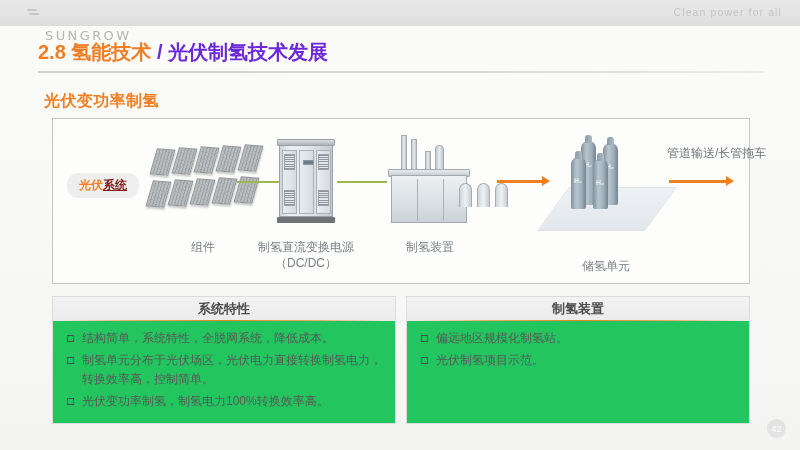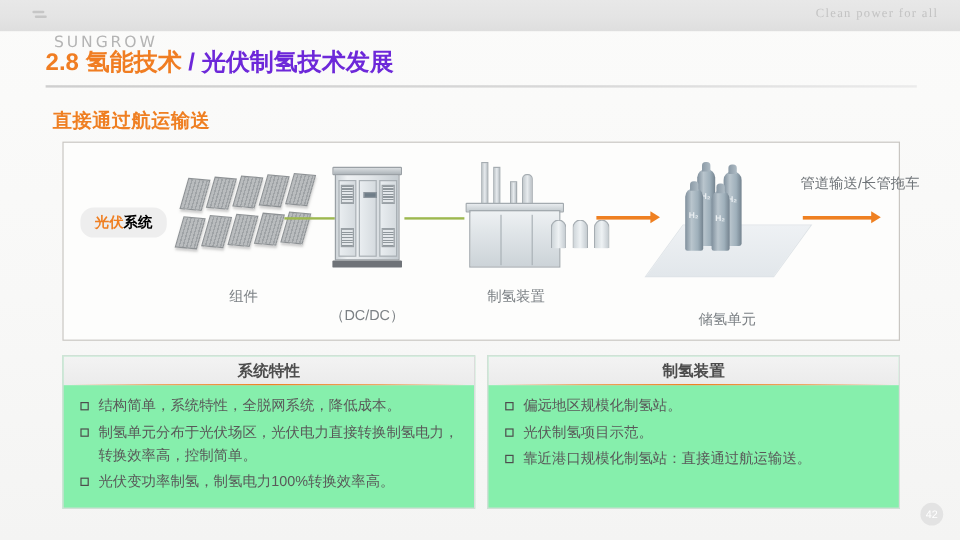--- a/index.html
+++ b/index.html
@@ -26,21 +26,21 @@
   }
   .logo-mark i:nth-child(1) { left: 1px; top: 2px; width: 10px; height: 2.5px; border-radius: 1px;}
   .logo-mark i:nth-child(2) { left: 3px; top: 6px; width: 10px; height: 2.5px; border-radius: 1px;}
   .logo-text {
     font-size: 13px; letter-spacing: 2.4px; color: #b4b4b4;
     font-weight: 400; font-family: "DejaVu Sans", sans-serif; margin-top: 44px;
   }
   .tagline {
     position: absolute; right: 18px; top: 6px;
     font-size: 10.5px; color: #c3c3c3; letter-spacing: 1.1px;
-    font-family: Liberation Serif, serif;
+    font-family: Liberation Sans, sans-serif;
     margin-left: 10px;
   }
 
   
   .title-row {
     position: absolute; left: 38px; top: 38px; width: 724px;
   }
   .title-text { font-size: 20px; font-weight: bold; line-height: 28px; white-space: nowrap; }
   .title-num { color: #f07d22; }
   .title-main { color: #6d28d9; }
@@ -76,21 +76,21 @@
   }
 
   
   .pv-pill {
     position: absolute; left: 14px; top: 54px;
     background: #eeeeee; border-radius: 11px;
     padding: 4px 12px; font-size: 12px; font-weight: bold;
     white-space: nowrap;
   }
   .pv-pill .o { color: #ef7f22; }
-  .pv-pill .g { color: #000000; }
+  .pv-pill .g { color: #7f1d1d; text-decoration: underline; }
 
   
   .panel-array { position: absolute; left: 96px; top: 28px; width: 110px; height: 72px; }
   .solar-panel {
     position: absolute; width: 19px; height: 26px;
     background: repeating-linear-gradient(90deg,#b9bcbe 0 2px,#9fa3a6 2px 3.2px),
                 repeating-linear-gradient(0deg,#b9bcbe 0 3px,#9aa0a3 3px 4px);
     border: 0.5px solid #8d9194;
     transform: skewX(-16deg) skewY(5deg);
     box-shadow: 1px 2px 2px rgba(120,120,120,0.35);
@@ -177,21 +177,21 @@
     position: absolute; font-size: 12px; color: #7c8185; text-align: center;
     line-height: 16px; white-space: nowrap;
   }
   .pipe-label {
     position: absolute; font-size: 12px; color: #6f7478; white-space: nowrap;
   }
 
   
   .feature-box {
     position: absolute; top: 296px; height: 128px;
-    background: #86efac; border: 1px solid #dcdcdc;
+    background: #22c55e; border: 1px solid #dcdcdc;
   }
   .box-left  { left: 52px;  width: 344px; }
   .box-right { left: 406px; width: 344px; }
   .box-head {
     position: relative; height: 24px;
     background: linear-gradient(180deg,#f3f3f3,#ebebeb);
     display: flex; align-items: center; justify-content: center;
   }
   .box-head-text { font-size: 13px; font-weight: bold; color: #4c4c4c; }
   .box-head::after {
@@ -231,21 +231,21 @@
   <div class="tagline">Clean power for all</div>
 </div>
 
 <div class="title-row">
   <div class="title-text">
     <span class="title-num">2.8 氢能技术</span><span class="title-main"> / 光伏制氢技术发展</span>
   </div>
 </div>
 <div class="title-rule"></div>
 
-<div class="subtitle">直接通过航运输送</div>
+<div class="subtitle">光伏变功率制氢</div>
 
 <div class="diagram-panel">
   <div class="diagram-inner">
 
     <div class="pv-pill">
       <span class="o">光伏</span><span class="g">系统</span>
     </div>
 
     <div class="panel-array">
       <div class="solar-panel" style="left:4px;  top:2px;"></div>
@@ -311,20 +311,21 @@
         <span class="tank-h2">H₂</span>
       </div>
     </div>
 
     <div class="link-orange" style="left:616px; top:61px; width:58px;"></div>
     <div class="arrow-head" style="left:673px; top:57px;"></div>
 
     <div class="pipe-label" style="left:614px; top:26px;">管道输送/长管拖车</div>
 
     <div class="cap" style="left:108px; top:120px; width:84px;">组件</div>
+    <div class="cap" style="left:186px; top:120px; width:134px;">制氢直流变换电源</div>
     <div class="cap" style="left:332px; top:120px; width:90px;">制氢装置</div>
     <div class="cap" style="left:186px; top:136px; width:134px;">（DC/DC）</div>
     <div class="cap" style="left:506px; top:120px; width:94px;margin-top:19px;">储氢单元</div>
 
   </div>
 </div>
 
 <div class="feature-box box-left">
   <div class="box-head">
     <span class="box-head-text">系统特性</span>
@@ -351,20 +352,16 @@
   </div>
   <div class="box-body">
     <div class="bullet-row">
       <span class="bullet-sq"></span>
       <span class="bullet-text">偏远地区规模化制氢站。</span>
     </div>
     <div class="bullet-row">
       <span class="bullet-sq"></span>
       <span class="bullet-text">光伏制氢项目示范。</span>
     </div>
-    <div class="bullet-row">
-      <span class="bullet-sq"></span>
-      <span class="bullet-text">靠近港口规模化制氢站：直接通过航运输送。</span>
-    </div>
   </div>
 </div>
 
 <div class="page-num">42</div>
 
 </body></html>

